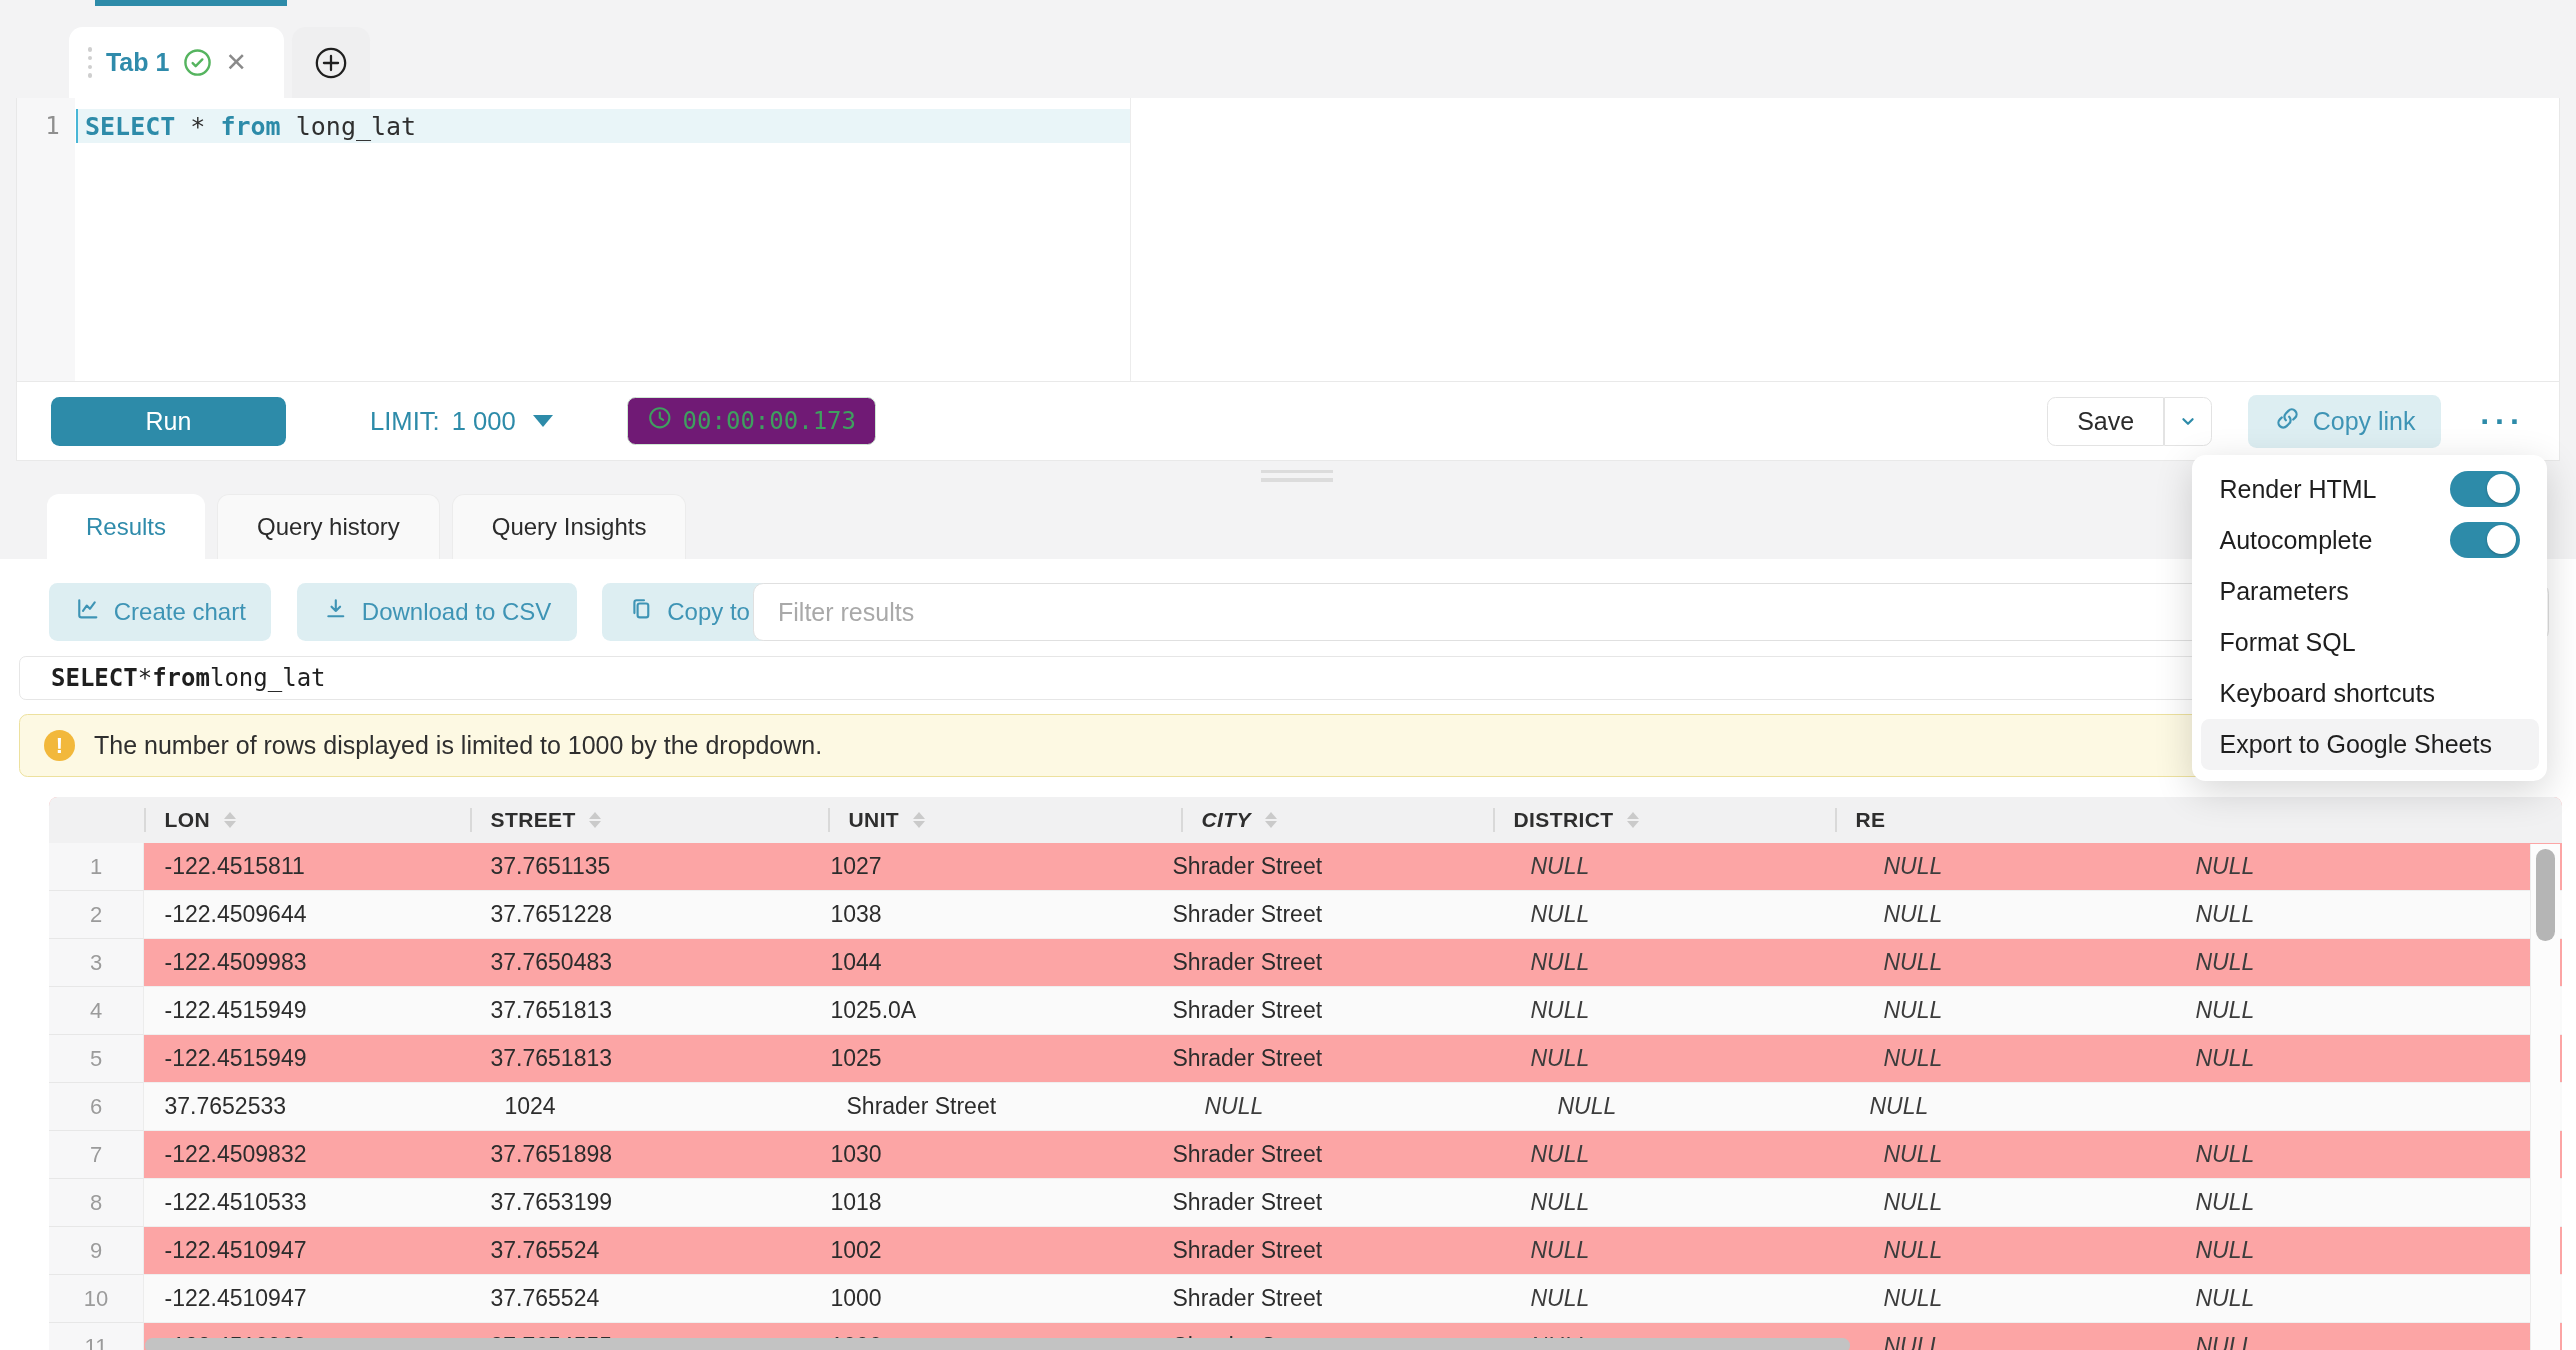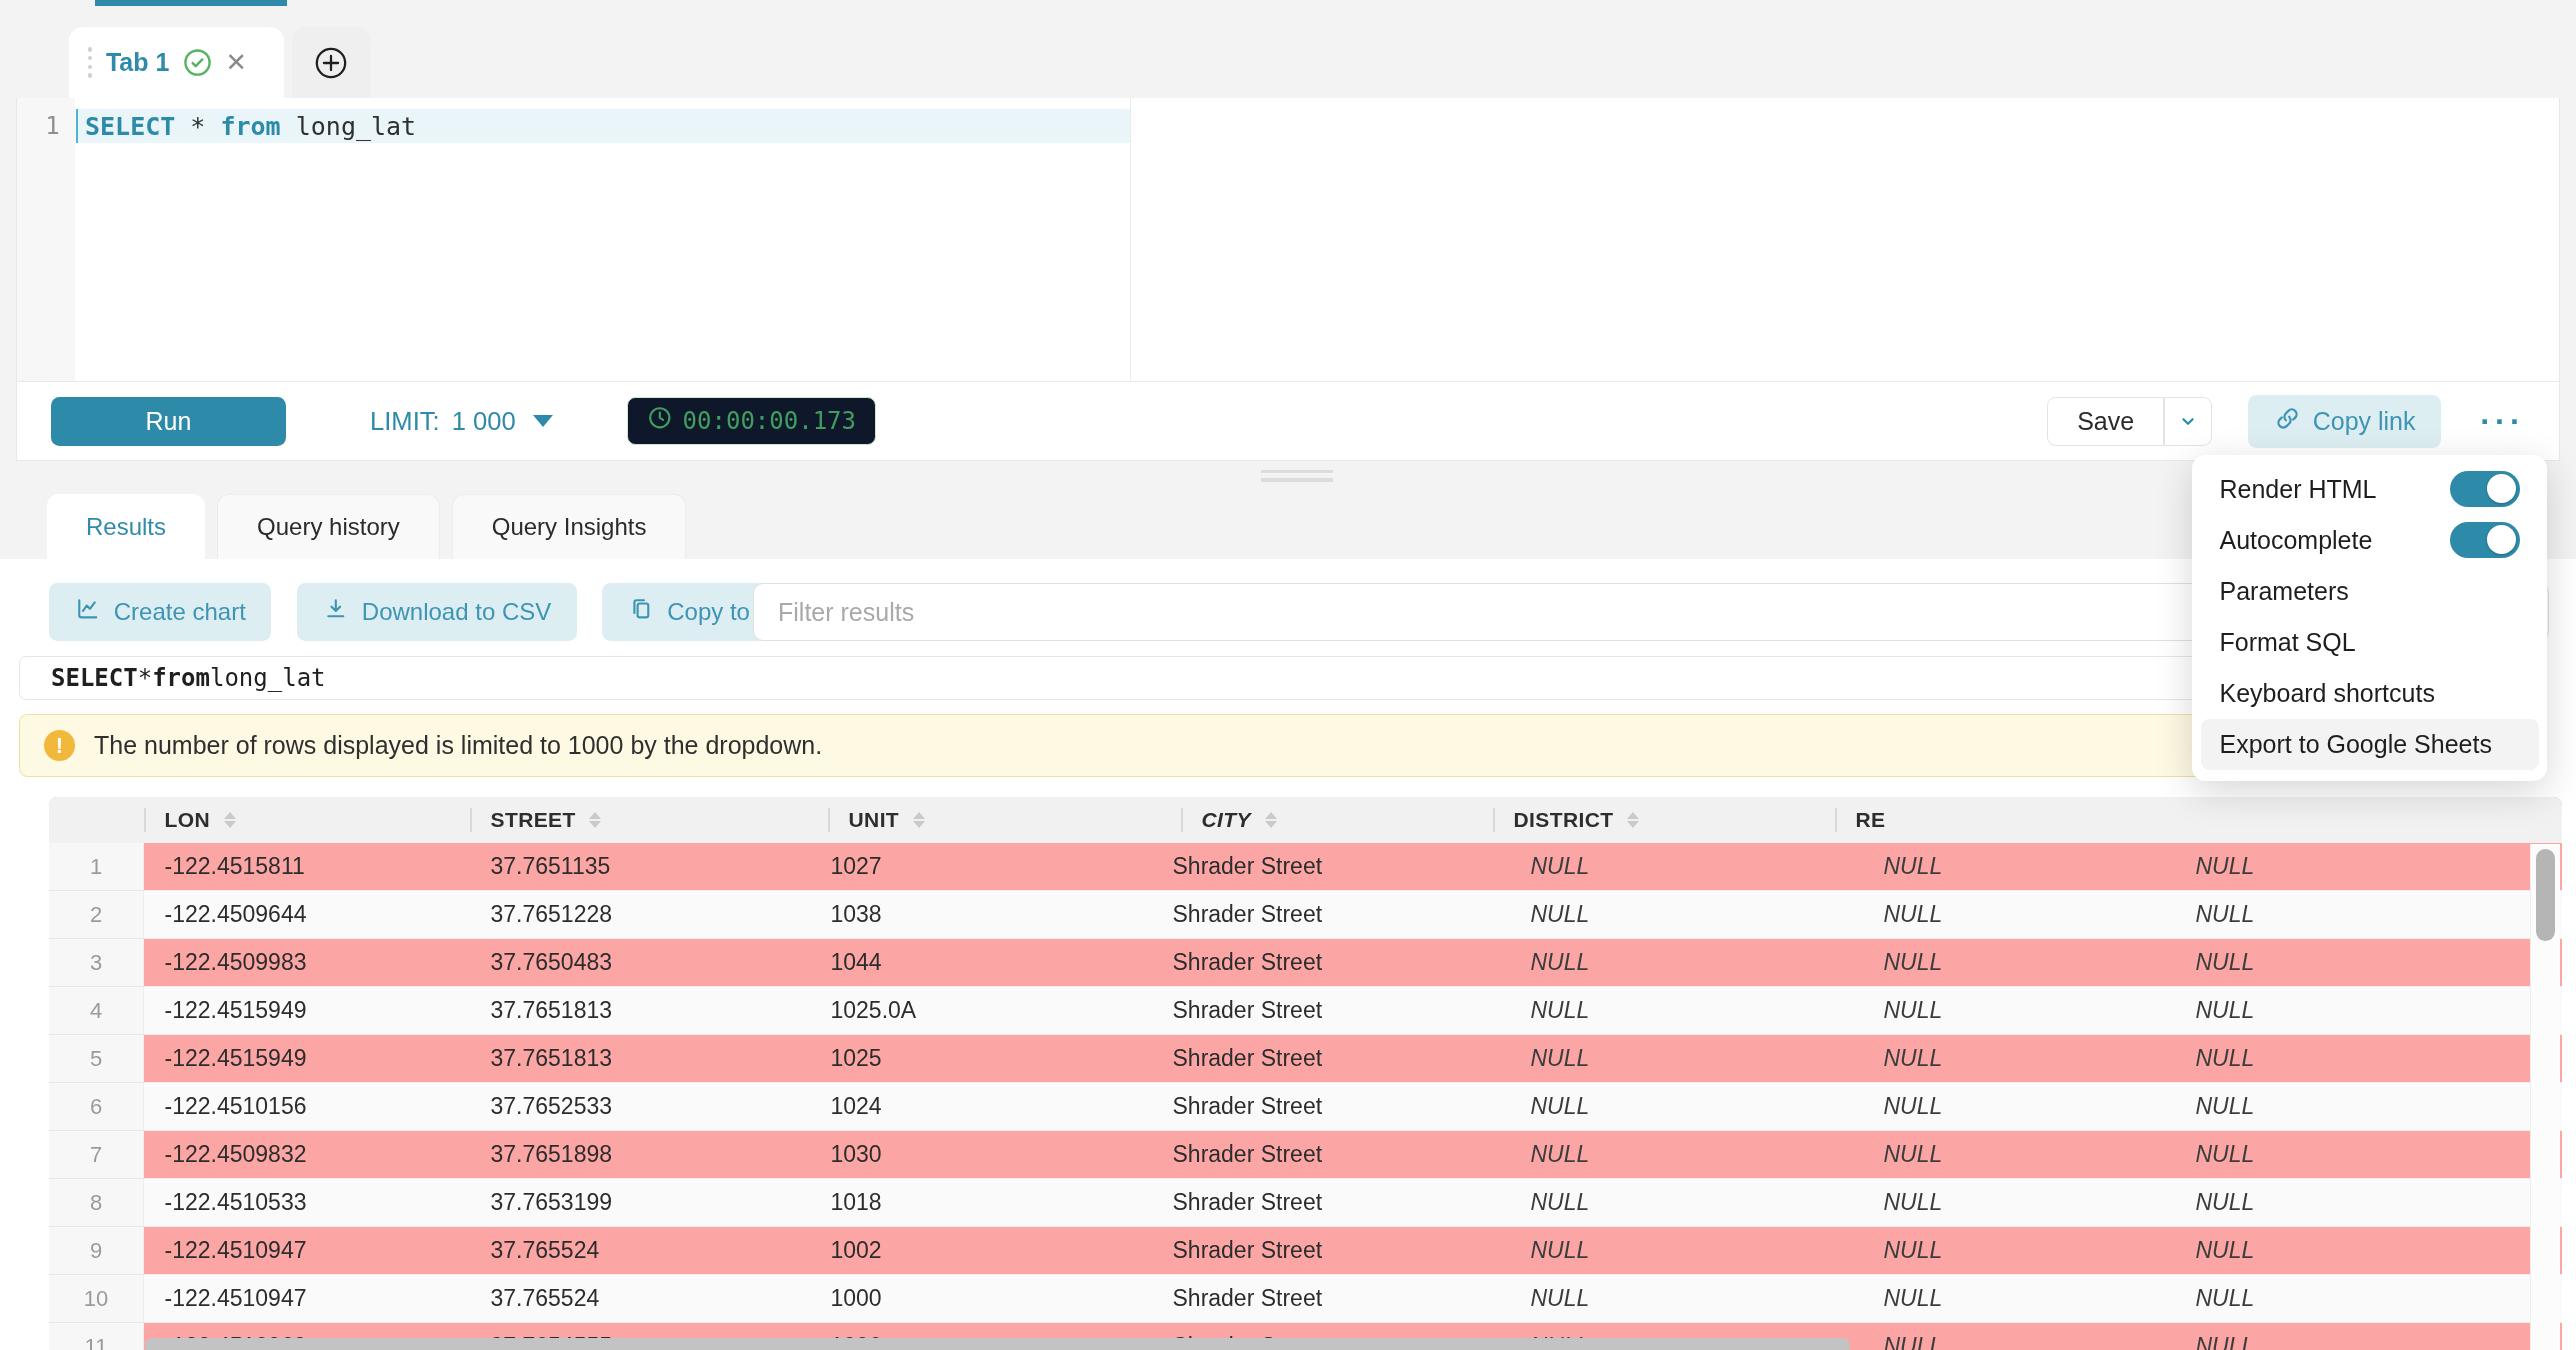--- a/index.html
+++ b/index.html
@@ -45,21 +45,21 @@
   .editor-toolbar {
     position:absolute; left:16px; top:381px; width:2544px; height:80px; background:#fff;
     border:0.9px solid #e9e9e9; display:flex; align-items:center; padding:0 34px;gap:35px;
   }
   .run-btn { width:235px; height:49px; background:#2d8ba9; color:#fff; font-size:25px; border:none;
              border-radius:8.5px; font-family:"Liberation Sans",sans-serif; }
   .limit { margin-left:49px; display:flex; align-items:center; gap:12px; color:#2d8ba9; font-size:25.6px; font-weight:500; }
   .limit .tri { width:0; height:0; border-left:10.2px solid transparent; border-right:10.2px solid transparent;
                 border-top:12.8px solid #2d8ba9; margin-left:5.1px; }
   .timer { margin-left:39px; display:flex; align-items:center; gap:10.2px; height:48px; padding:0 19px;
-           border:1.7px solid #cfe9d3; background:#0f172a; border-radius:8.5px; color:#3f9f5f; font-size:24px; }
+           border:1.7px solid #cfe9d3; background:#701a75; border-radius:8.5px; color:#3f9f5f; font-size:24px; }
   .right-group { margin-left:auto; display:flex; align-items:center; }
   .save-group { display:flex; }
   .save-btn { height:49px; padding:0 29px; background:#fff; border:1.7px solid #e3e3e3; border-right:0.9px solid #e3e3e3;
               border-radius:8.5px 0 0 8.5px; font-size:25px; color:#2b2b2b; font-family:"Liberation Sans",sans-serif; }
   .save-caret { height:49px; width:48px; background:#fff; border:1.7px solid #e3e3e3; border-left:0.9px solid #e3e3e3;
                 border-radius:0 8.5px 8.5px 0; display:flex; align-items:center; justify-content:center; }
   .copylink-btn { margin-left:36px; height:53px; padding:0 25.6px; display:flex; align-items:center; gap:12px;
                   background:#ddeef2; color:#3e94b5; font-size:25px; border:none; border-radius:8.5px;
                   font-family:"Liberation Sans",sans-serif; }
   .more-btn { margin-left:39px; color:#2d8ba9; font-size:32px; letter-spacing:4.3px; font-weight:bold; background:none; border:none; }
@@ -373,21 +373,20 @@
     <div class="td c-number">1025</div>
     <div class="td c-street">Shrader Street</div>
     <div class="td c-unit null">NULL</div>
     <div class="td c-city null">NULL</div>
     <div class="td c-district null">NULL</div>
     <div class="td c-re"></div>
   </div>
 
   <div class="trow">
     <div class="td c-num">6</div>
-    <div class="td c-lon">-122.4510156</div>
     <div class="td c-lat">37.7652533</div>
     <div class="td c-number">1024</div>
     <div class="td c-street">Shrader Street</div>
     <div class="td c-unit null">NULL</div>
     <div class="td c-city null">NULL</div>
     <div class="td c-district null">NULL</div>
     <div class="td c-re"></div>
   </div>
 
   <div class="trow">

